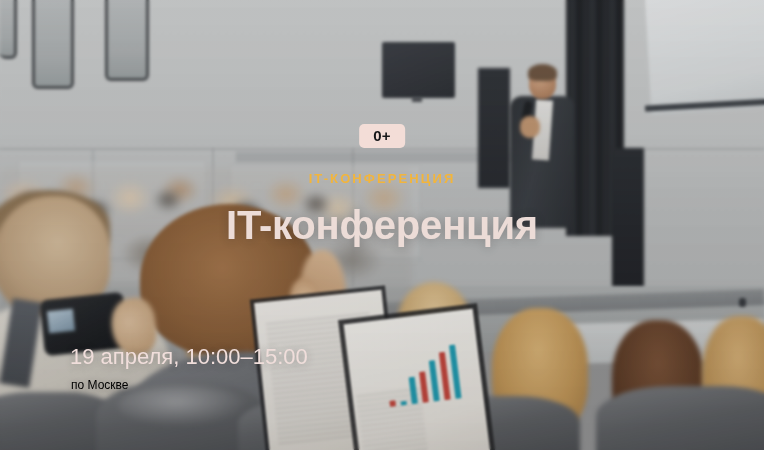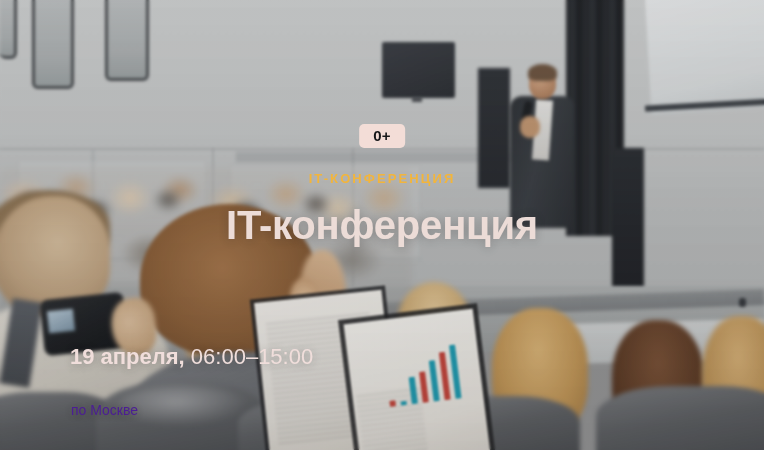--- a/index.html
+++ b/index.html
@@ -496,31 +496,30 @@
   .when {
     position: absolute;
     left: 70px;
     top: 345px;
     color: #f0dedb;
     font-size: 22px;
     line-height: 1.1;
     white-space: nowrap;
     text-shadow: 0 1px 8px rgba(40,36,36,0.30);
   }
-  .when .date { font-weight: bold; }
+  .when .date { font-weight: normal; }
   .when .time { font-weight: normal; }
   .tz {
     position: absolute;
     left: 71px;
     top: 378px;
-    color: #4c1d95;
-    font-size: 14px;
+    color: #000000;
+    font-size: 12px;
     line-height: 1.2;
     text-shadow: 0 1px 7px rgba(40,36,36,0.32);
-    margin-top: 24px;
   }
 </style>
 </head>
 <body>
 
 <div class="stage">
 
   <div class="photo">
 
     <div class="wall"></div>
@@ -615,18 +614,18 @@
     <div class="badge">0+</div>
 
     <div class="eyebrow">IT-КОНФЕРЕНЦИЯ</div>
 
     <div class="title">
       <span class="line">IT-конференция</span>
     </div>
 
     <div class="when">
       <span class="date">19 апреля,</span>
-      <span class="time">06:00–15:00</span>
+      <span class="time">10:00–15:00</span>
     </div>
 
     <div class="tz">по Москве</div>
   </div>
 </div>
 
 </body></html>

